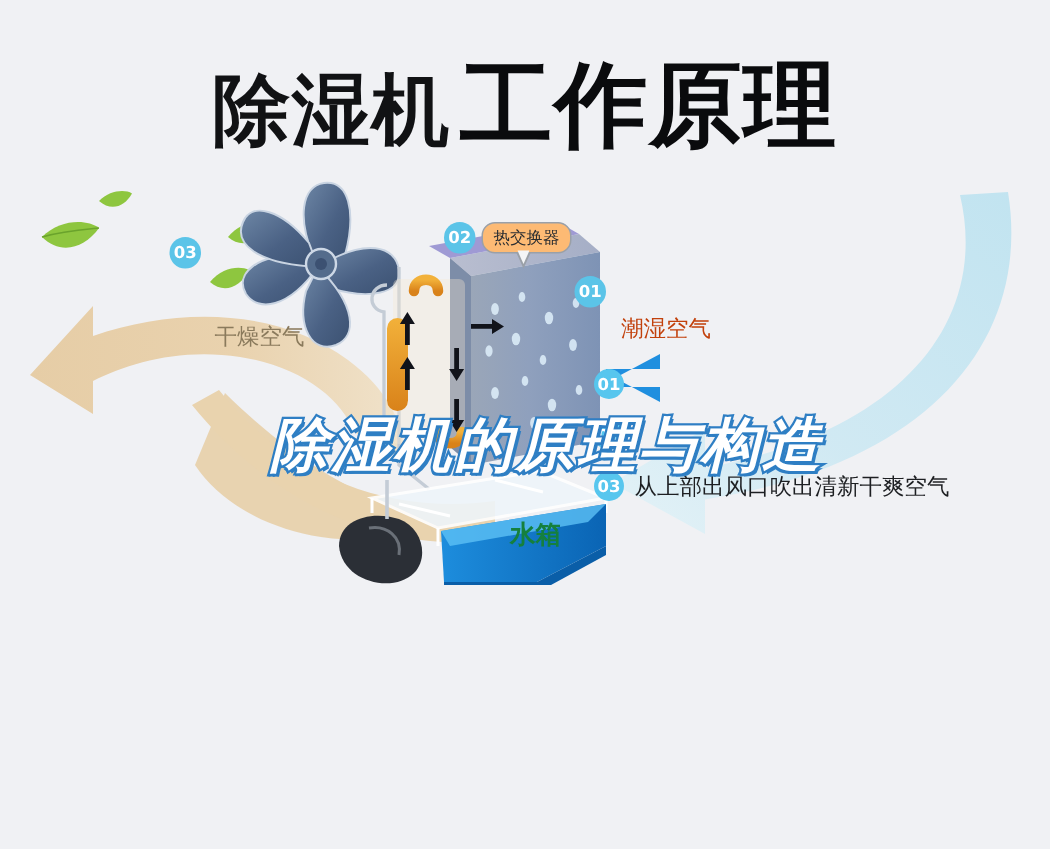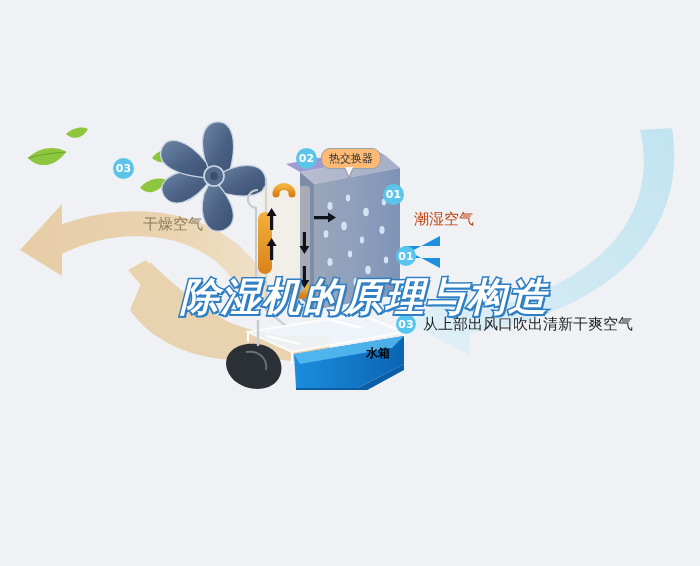--- a/index.html
+++ b/index.html
@@ -147,22 +147,22 @@
   }
   .lbl.dry{
     left:115px;top:215px;
     font-size:15px;color:#8a7a5c;
   }
   .lbl.humid{
     left:386px;top:210px;
     font-size:15px;color:#c2410c;
   }
   .lbl.tank{
-    left:338px;top:345px;
-    font-size:12px;color:#000000;font-weight:bold;
+    left:312px;top:345px;
+    font-size:17px;color:#15803d;font-weight:bold;
     z-index:28;
   }
 
   
   .body-text{
     position:absolute;
     left:28px;top:418px;width:648px;
     font-family:"DejaVu Sans","Liberation Sans",sans-serif;
     color:#3a3d42;
   }
@@ -172,20 +172,23 @@
     line-height:22px;
     letter-spacing:0.1px;
     text-align:justify;
   }
 </style>
 </head>
 <body>
 
 <div class="page">
 
+  <div class="title-wrap">
+    <span class="title-a">除湿机</span><span class="title-b">工作原理</span>
+  </div>
 
   <div class="diagram">
     <svg width="700" height="270" viewBox="0 0 700 270" xmlns="http://www.w3.org/2000/svg">
       <defs>
         <linearGradient id="gDry" x1="0" y1="0" x2="1" y2="0">
           <stop offset="0%" stop-color="#e6cda6"></stop>
           <stop offset="55%" stop-color="#e9d2ae"></stop>
           <stop offset="100%" stop-color="#f0e2ca"></stop>
         </linearGradient>
         <linearGradient id="gHum" x1="1" y1="0" x2="0" y2="1">

